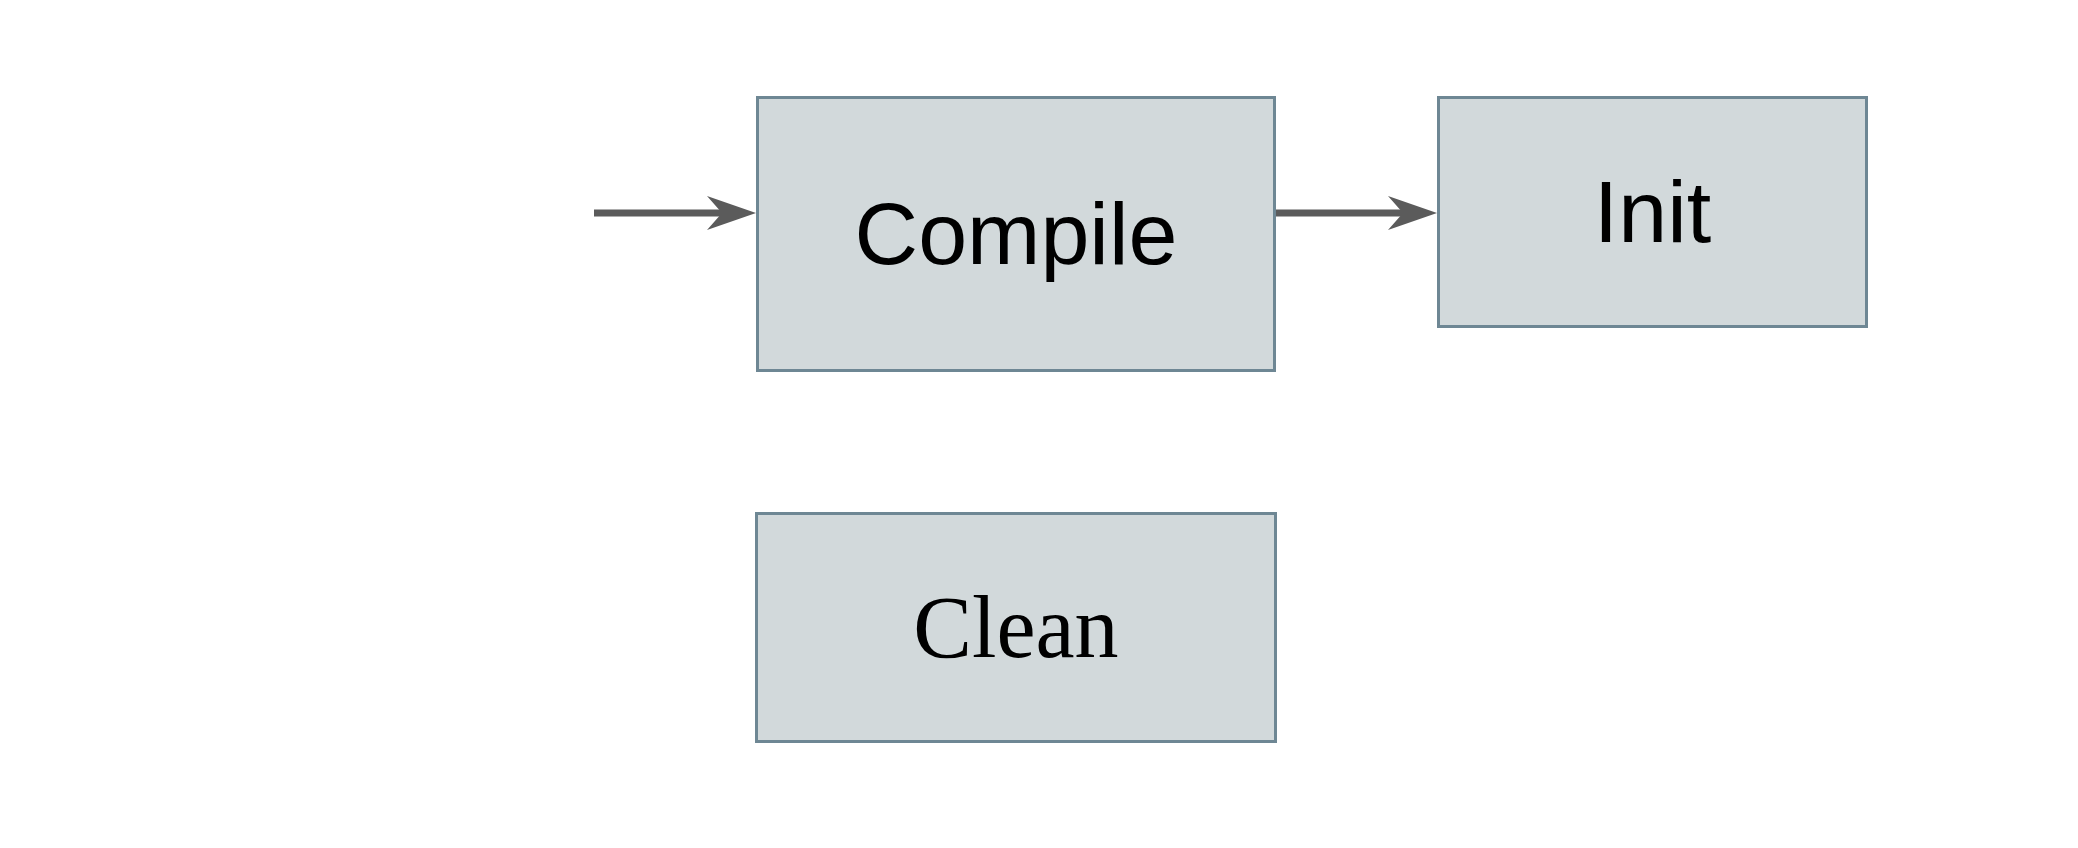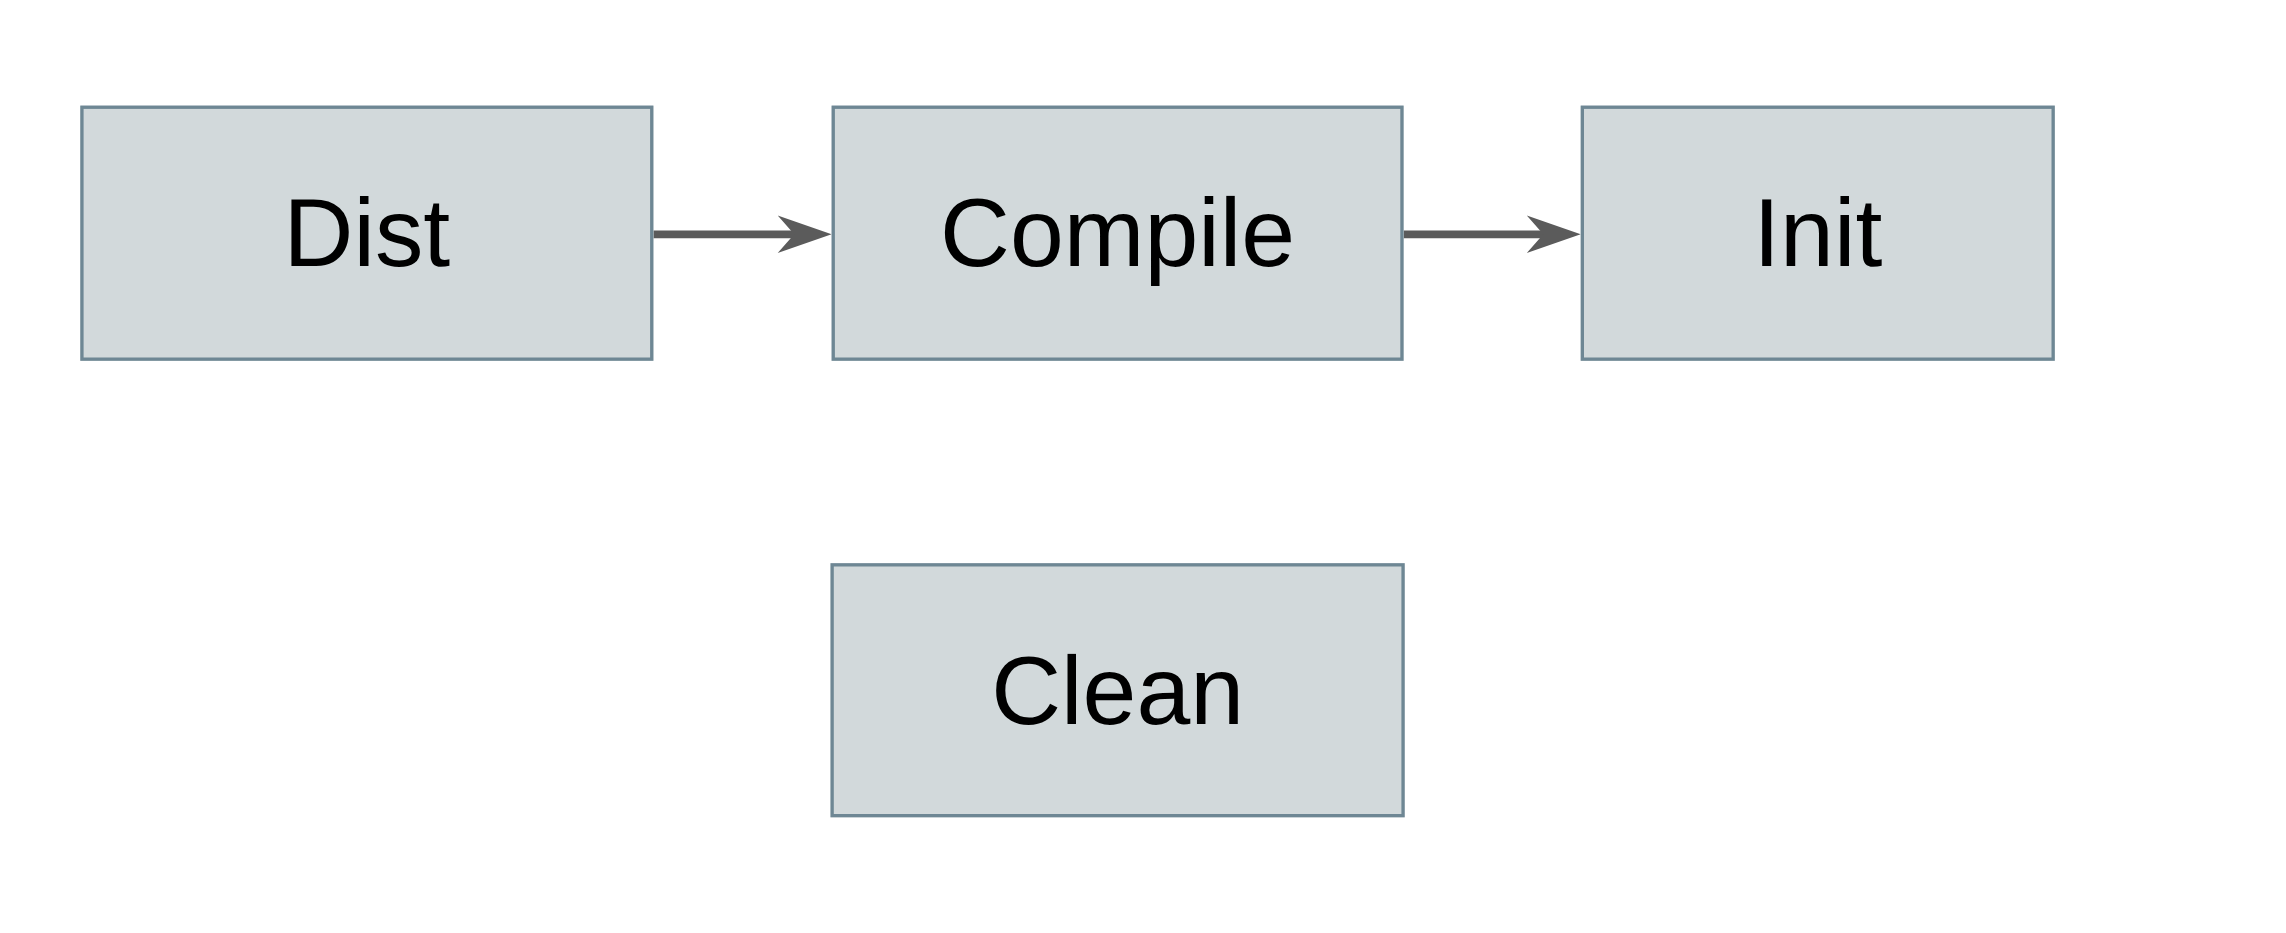--- a/index.html
+++ b/index.html
@@ -45,43 +45,40 @@
     justify-content: center;
   }
   .node-label {
     color: var(--text-color);
     font-size: 88px;
     font-weight: 400;
     line-height: 1;
     white-space: nowrap;
   }
   .node-dist    { left: 73px;   top: 96px;  width: 521px; height: 232px; }
-  .node-compile { left: 756px;  top: 96px;  width: 520px; height: 232px; }
+  .node-compile { left: 756px;  top: 96px;  width: 520px; height: 276px; }
   .node-init    { left: 1437px; top: 96px;  width: 431px; height: 232px; }
-  .node-clean   { left: 755px;  top: 512px; width: 522px; height: 231px; }
+  .node-clean   { left: 755px;  top: 512px; width: 522px; height: 231px; font-family: Liberation Serif, serif; }
 </style>
 </head>
 <body>
 
 <div class="canvas">
 
   <svg class="edges-layer" viewBox="0 0 2078 848" xmlns="http://www.w3.org/2000/svg">
     <g>
       <line class="edge-line" x1="594" y1="213" x2="723" y2="213"></line>
       <path class="edge-head" d="M 756 213 L 707 196 L 722 213 L 707 230 Z"></path>
     </g>
     <g>
       <line class="edge-line" x1="1276" y1="213" x2="1404" y2="213"></line>
       <path class="edge-head" d="M 1437 213 L 1388 196 L 1403 213 L 1388 230 Z"></path>
     </g>
   </svg>
 
-  <div class="node node-dist">
-    <span class="node-label">Dist</span>
-  </div>
 
   <div class="node node-compile">
     <span class="node-label">Compile</span>
   </div>
 
   <div class="node node-init">
     <span class="node-label">Init</span>
   </div>
 
   <div class="node node-clean">

